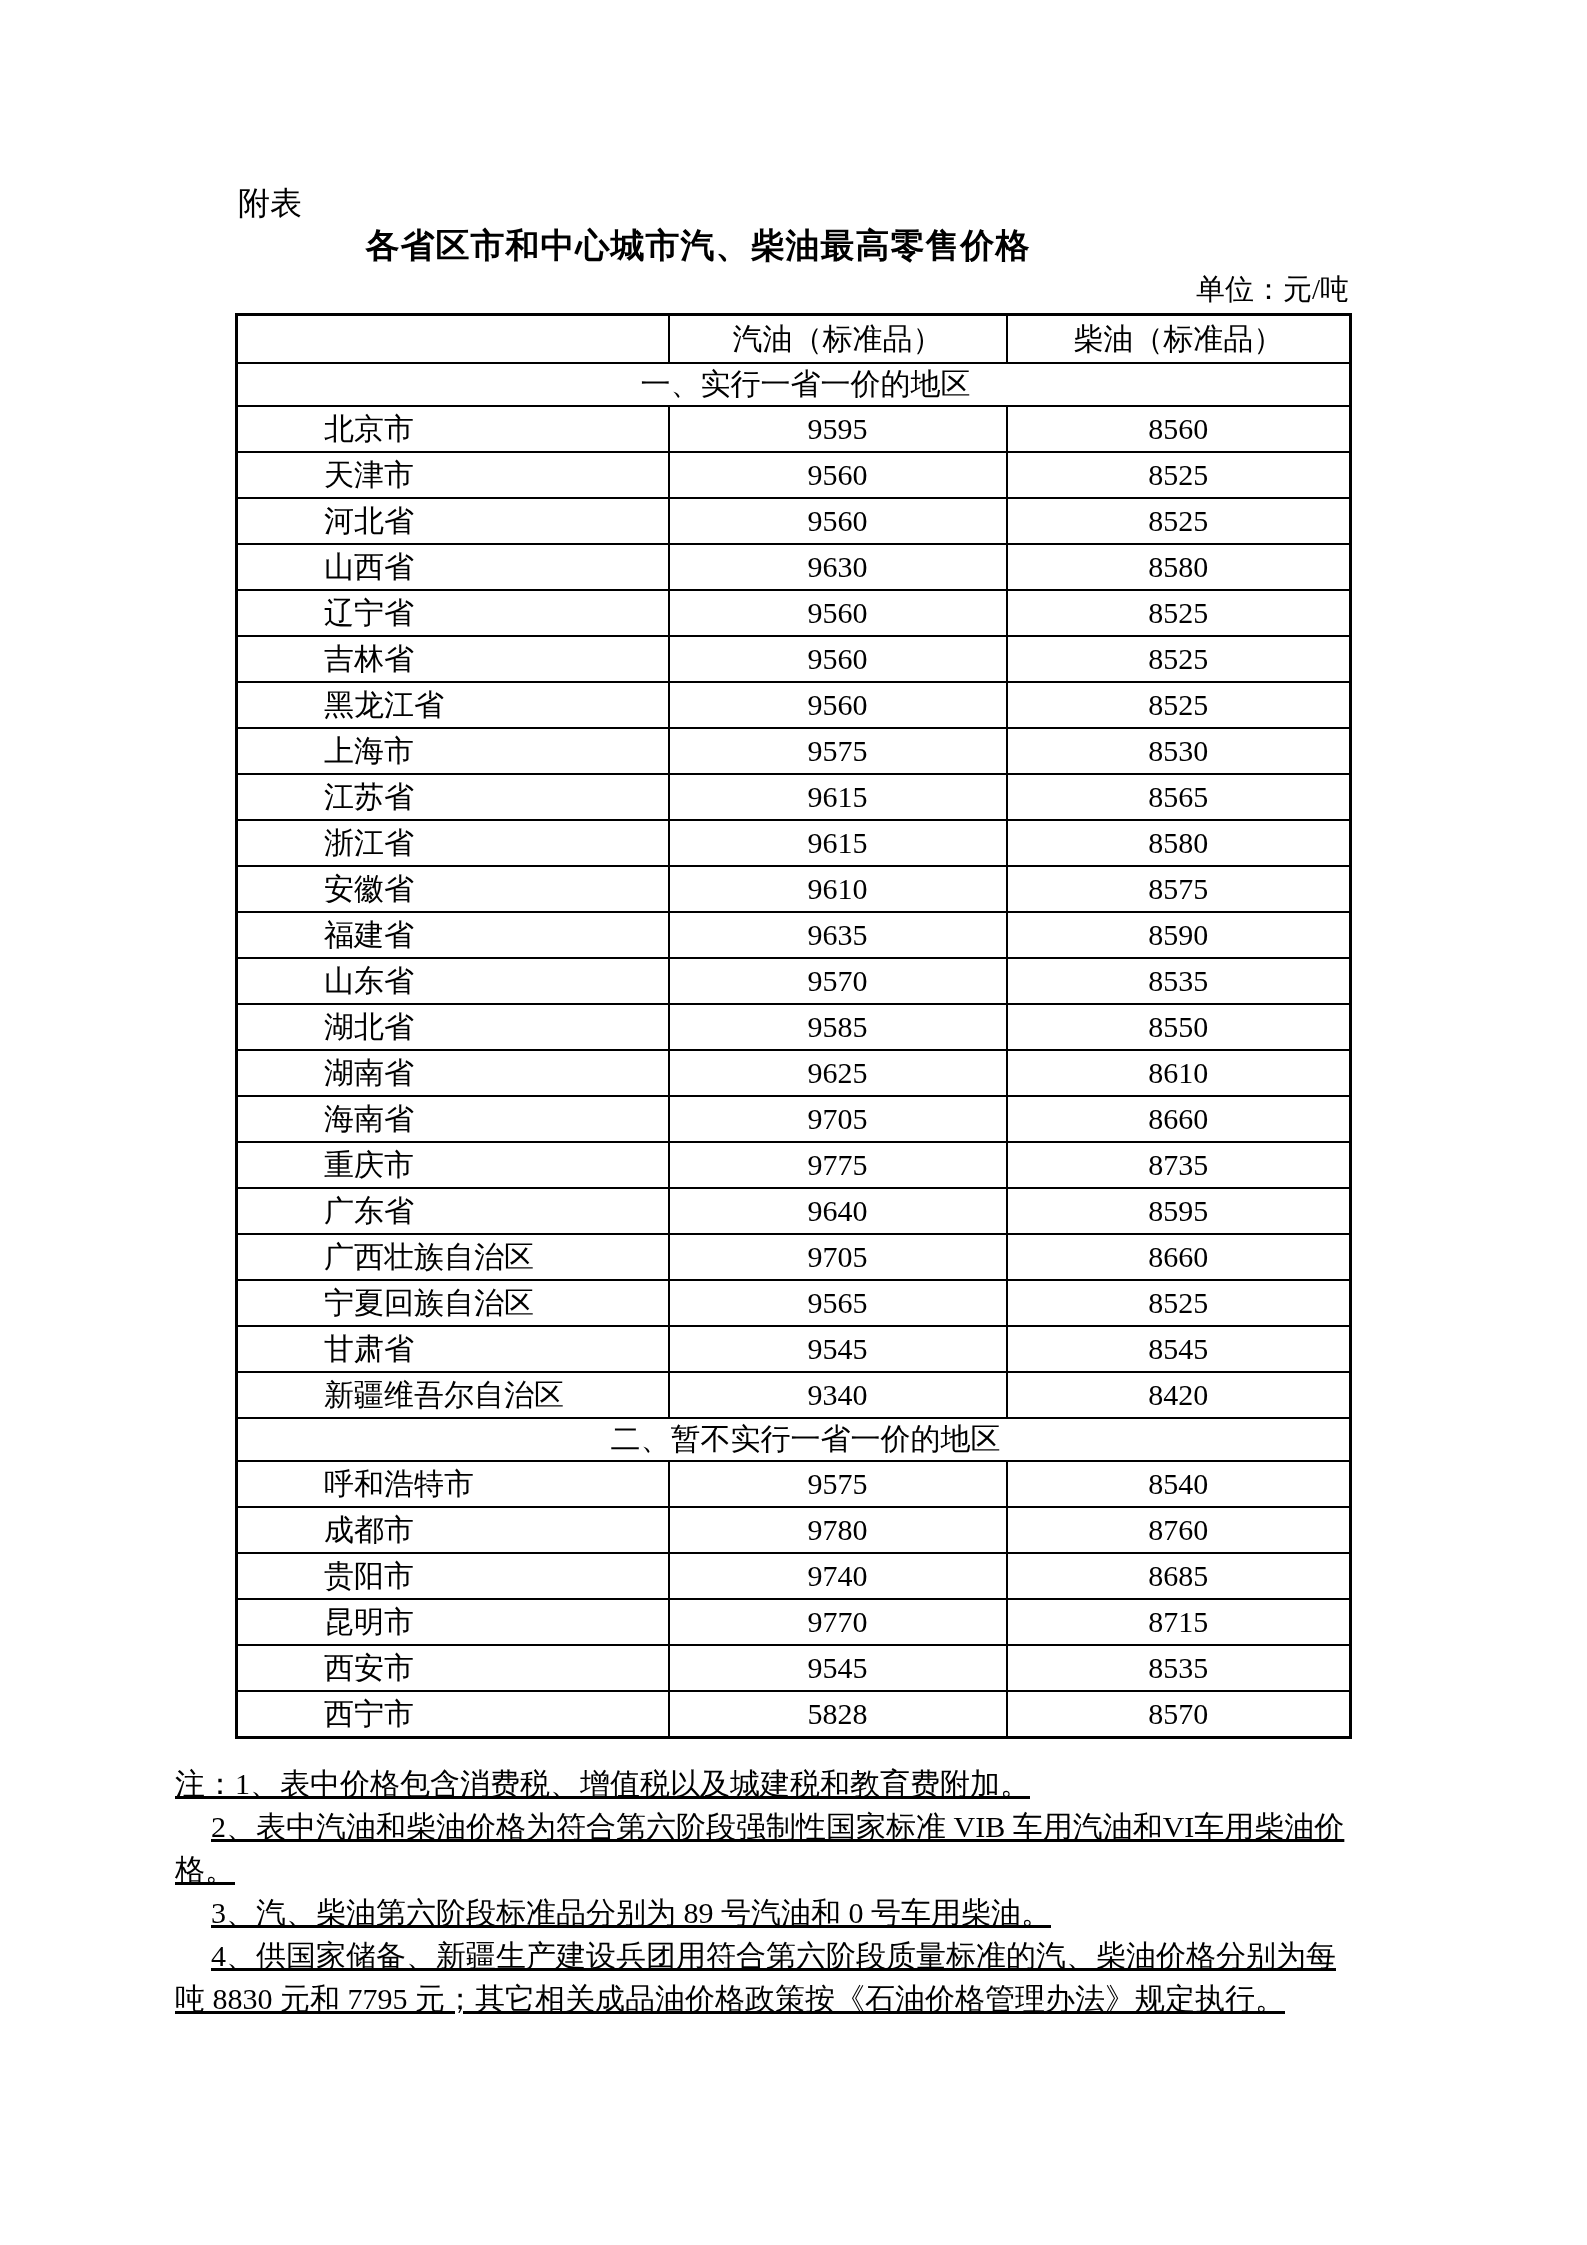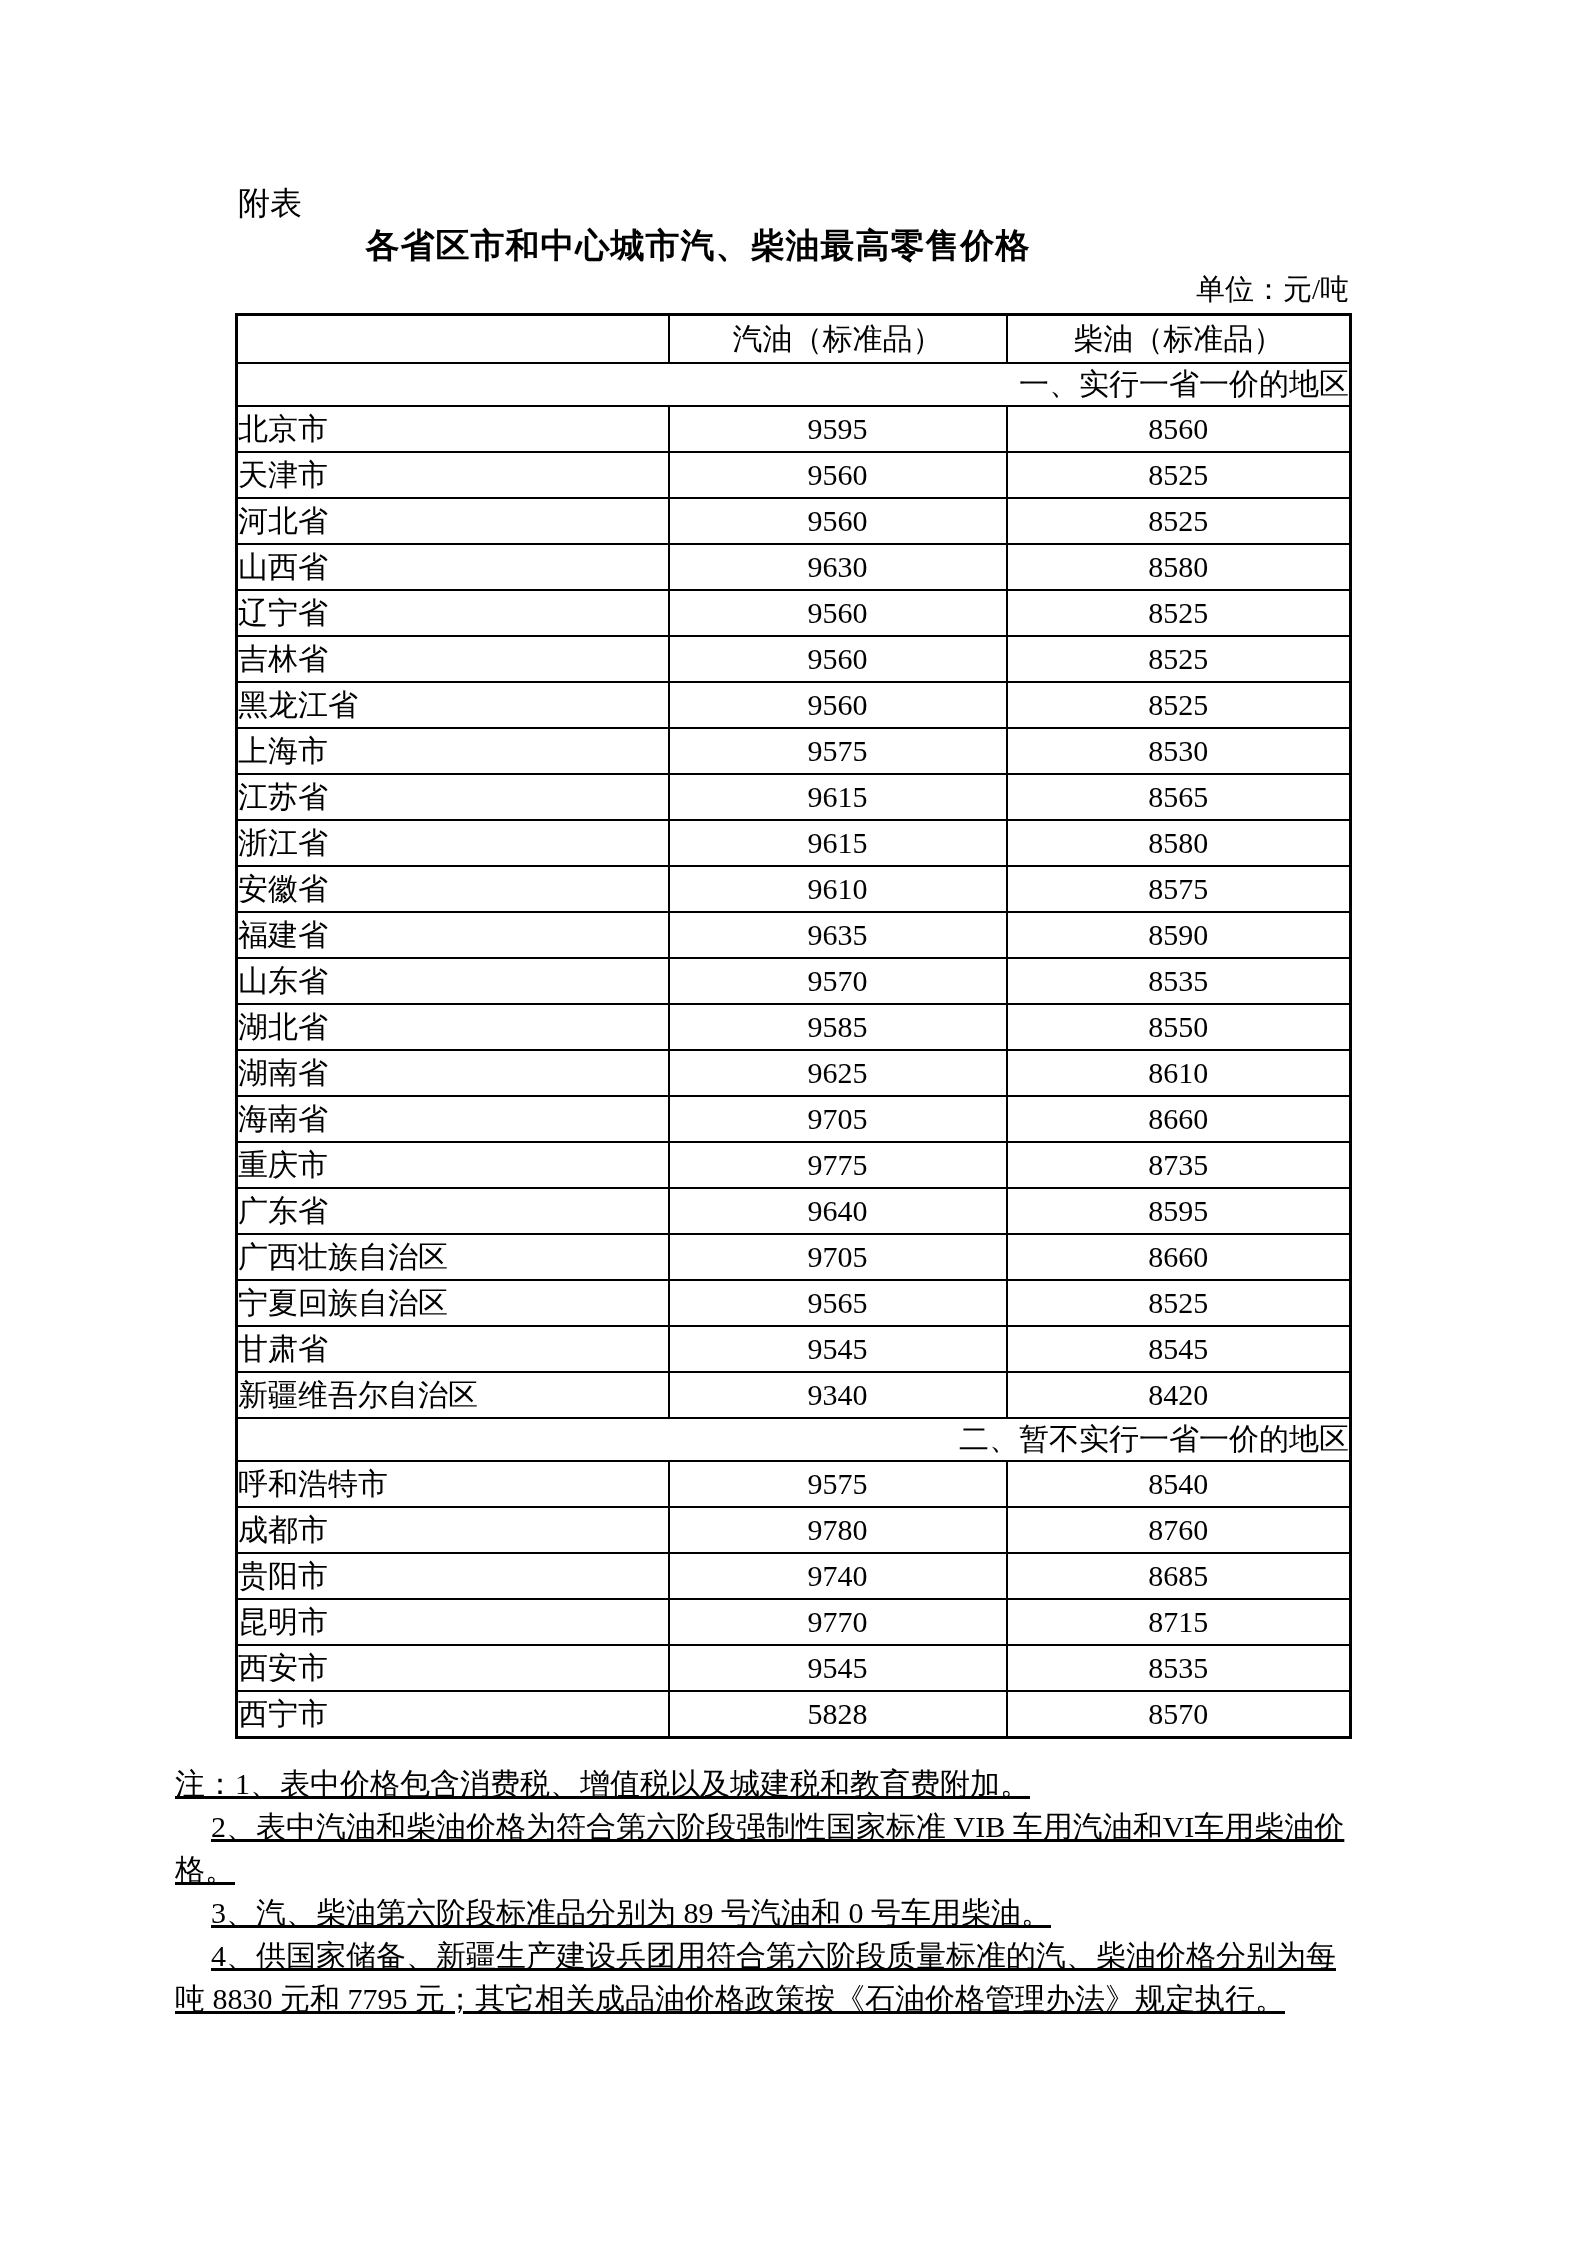--- a/index.html
+++ b/index.html
@@ -55,28 +55,29 @@
     vertical-align: middle;
     overflow: hidden;
   }
   .price-table thead th {
     height: 46px;
     text-align: center;
     border-radius: 7px;
   }
   .price-table tr.section-row td {
     height: 40px;
-    text-align: right;
+    text-align: center;
     padding-left: 24px;
   }
   .price-table tr.data-row td {
     height: 44px;
   }
   .price-table td.region-cell {
     text-align: left;
+    padding-left: 86px;
   }
   .price-table td.num-cell {
     text-align: center;
   }
   .notes {
     position: absolute;
     left: 175px;
     top: 1762px;
     width: 1250px;
     font-size: 30px;

